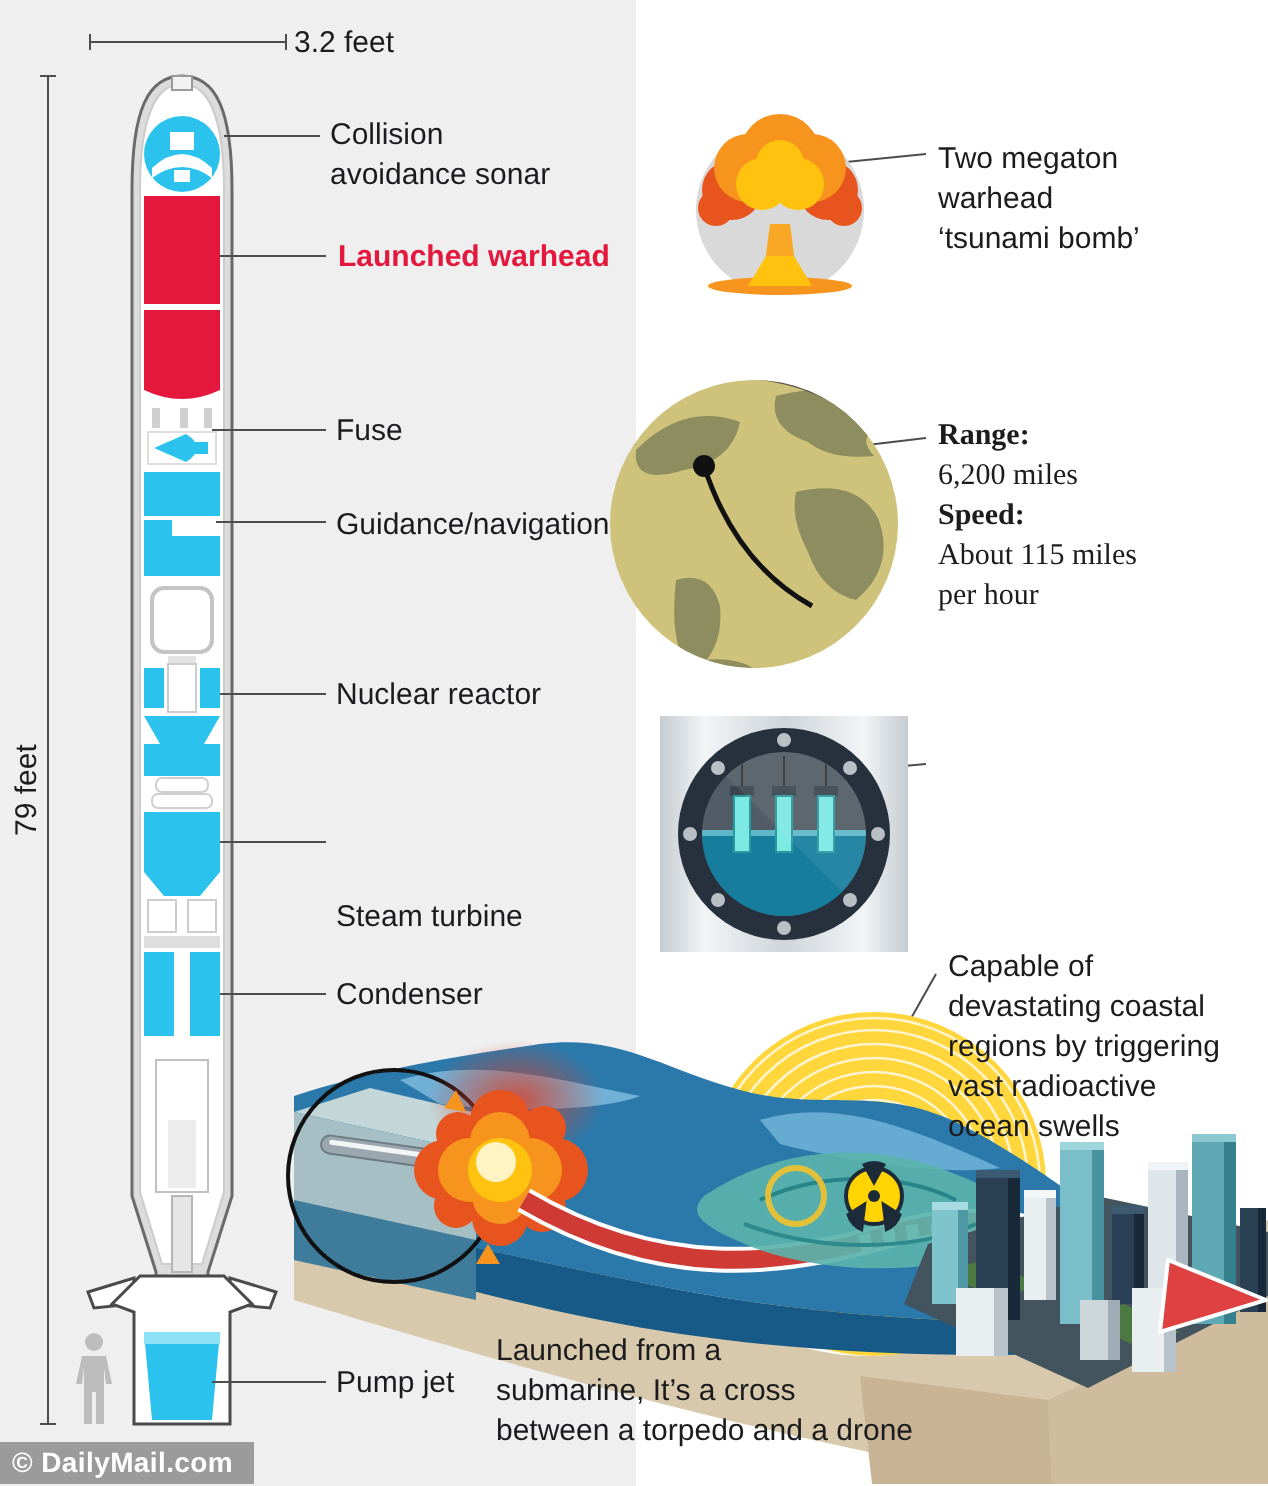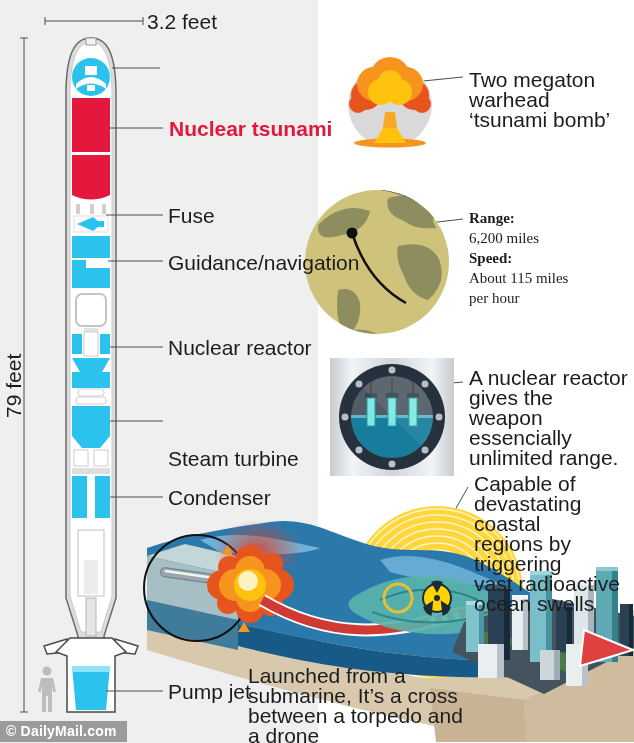--- a/index.html
+++ b/index.html
@@ -1,20 +1,20 @@
 <!DOCTYPE html>
 <html><head>
 <meta charset="utf-8">
 <style>
   html,body{margin:0;padding:0;background:#fff;}
   .canvas{position:relative;width:634px;height:743px;overflow:hidden;background:#fff;
           font-family:"Liberation Sans",sans-serif;}
   .left-panel{position:absolute;left:0;top:0;width:318px;height:743px;background:#efeff0;}
   .art{position:absolute;left:0;top:0;z-index:1;}
-  .lbl{position:absolute;z-index:3;font-size:21px;line-height:20px;color:#1c1c1e;white-space:pre-line;}
+  .lbl{position:absolute;z-index:3;font-size:15px;line-height:20px;color:#1c1c1e;white-space:pre-line;}
   .lbl-bold{font-weight:bold;}
   .lbl-red{color:#e4173d;font-weight:bold;}
   .vertical{writing-mode:vertical-rl;transform:rotate(180deg);}
   .fact-block{position:absolute;z-index:3;font-size:15px;line-height:20px;color:#1c1c1e;font-family:Liberation Serif, serif;}
   .fact-block div{white-space:pre-line;}
   .watermark{position:absolute;z-index:4;left:0;top:721px;background:#9b9b9b;color:#fff;
              font-size:14px;font-weight:bold;padding:2px 10px 3px 6px;letter-spacing:.2px;}
 </style>
 </head>
 <body>
@@ -348,44 +348,42 @@
         </g>
       </g>
 
       <polygon points="584,630 633,650 580,666" fill="#df4040" stroke="#ffffff" stroke-width="2"></polygon>
     </g>
   </svg>
 
   <div class="lbl" style="left:147px;top:12px;">3.2 feet</div>
   <div class="lbl vertical" style="left:4px;top:338px;height:80px;">79 feet</div>
 
-  <div class="lbl lbl-red" style="left:169px;top:119px;">Nuclear tsunami</div>
+  <div class="lbl" style="left:165px;top:58px;width:150px;">Collision
+avoidance sonar</div>
+  <div class="lbl lbl-red" style="left:169px;top:119px;">Launched warhead</div>
   <div class="lbl" style="left:168px;top:206px;">Fuse</div>
   <div class="lbl" style="left:168px;top:338px;">Nuclear reactor</div>
   <div class="lbl" style="left:168px;top:253px;">Guidance/navigation</div>
   <div class="lbl" style="left:168px;top:412px;margin-top:37px;">Steam turbine</div>
   <div class="lbl" style="left:168px;top:488px;">Condenser</div>
   <div class="lbl" style="left:168px;top:682px;">Pump jet</div>
 
   <div class="lbl" style="left:469px;top:70px;width:150px;">Two megaton
 warhead
 ‘tsunami bomb’</div>
 
   <div class="fact-block" style="left:469px;top:208px;width:160px;">
     <div class="lbl-bold">Range:</div>
     <div>6,200 miles</div>
     <div class="lbl-bold">Speed:</div>
     <div>About 115 miles
 per hour</div>
   </div>
 
-  <div class="lbl" style="left:469px;top:368px;width:160px;">A nuclear reactor
-gives the weapon
-essencially
-unlimited range.</div>
 
   <div class="lbl" style="left:474px;top:474px;width:160px;">Capable of
 devastating coastal
 regions by triggering
 vast radioactive
 ocean swells</div>
 
   <div class="lbl" style="left:248px;top:666px;width:230px;">Launched from a
 submarine, It’s a cross
 between a torpedo and a drone</div>

